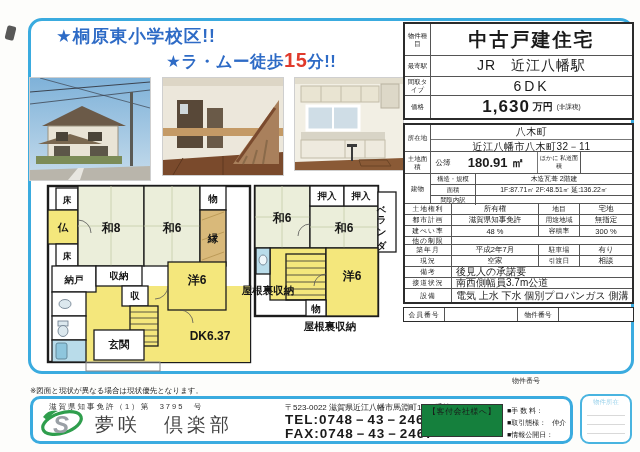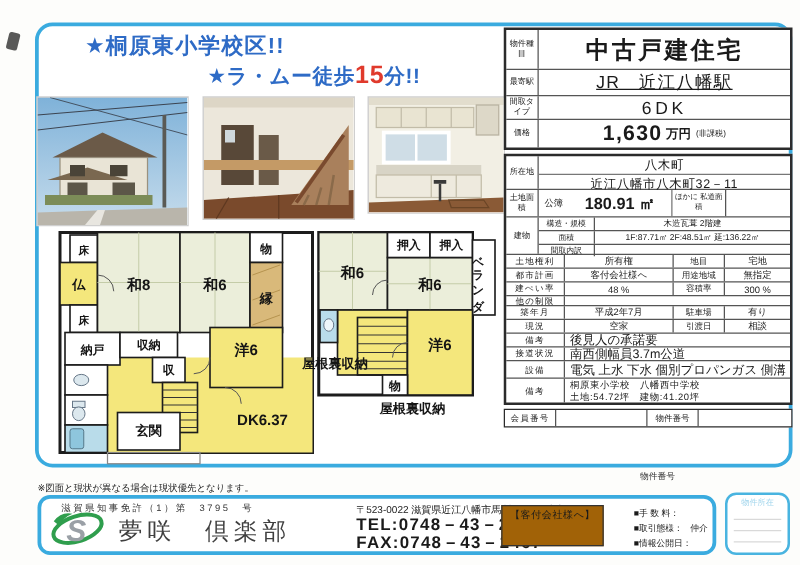--- a/index.html
+++ b/index.html
@@ -4,39 +4,39 @@
 <style>
   html,body{margin:0;padding:0;background:#e9e9e9;}
   .page{position:relative;width:640px;height:452px;background:#fdfdfb;overflow:hidden;
         font-family:"Liberation Sans","DejaVu Sans",sans-serif;color:#1a1a1a;}
   
   .main-box{position:absolute;left:28px;top:18px;width:600px;height:350px;
             border:3px solid #3aabdf;border-radius:14px;background:#ffffff;}
   .smudge{position:absolute;left:6px;top:26px;width:9px;height:14px;background:#2f2f2f;
           border-radius:2px;transform:rotate(14deg);opacity:.8;}
   
-  .hl1{position:absolute;left:68px;top:24px;font-size:17.5px;font-weight:bold;
+  .hl1{position:absolute;left:56px;top:24px;font-size:17.5px;font-weight:bold;
        color:#2e6bc6;letter-spacing:1px;}
   .hl2{position:absolute;left:166px;top:49px;font-size:16.5px;font-weight:bold;
        color:#2e6bc6;letter-spacing:.5px;}
   .hl2 .num{color:#e03a2c;font-size:20px;}
   
   .photo{position:absolute;box-shadow:0 0 0 1px #cfcfcf;}
   
   .ptable{position:absolute;left:403px;top:22px;width:231px;}
   .sec{border:2px solid #2b2b2b;background:#fff;box-sizing:border-box;}
   .gap{height:3px;}
   .trow{display:flex;align-items:stretch;border-top:1px solid #555;box-sizing:border-box;}
   .trow.nt{border-top:0;}
   .lcell{flex:0 0 26px;border-right:1px solid #555;display:flex;align-items:center;
          justify-content:center;text-align:center;font-size:6.5px;line-height:1.2;
          padding:1px;box-sizing:border-box;color:#222;}
   .vcell{flex:1;display:flex;align-items:center;justify-content:center;text-align:center;}
   .big1{font-size:19px;font-weight:bold;letter-spacing:2px;}
-  .big2{font-size:14px;letter-spacing:1px;text-decoration:underline;}
+  .big2{font-size:14px;letter-spacing:1px;}
   .big3{font-size:14px;letter-spacing:3px;}
   .price-num{font-size:17px;font-weight:bold;letter-spacing:1px;text-align:right;}
   .price-unit{font-size:10px;font-weight:bold;margin-left:3px;}
   .price-note{font-size:6.5px;margin-left:4px;}
   .stack{flex:1;display:flex;flex-direction:column;}
   .sline{flex:1;display:flex;align-items:center;justify-content:center;font-size:10px;
          border-top:1px solid #777;letter-spacing:.5px;}
   .sline.nt{border-top:0;text-align:right;}
   .l4{flex:0 0 46px;border-right:1px solid #555;display:flex;align-items:center;
       justify-content:center;font-size:6.8px;letter-spacing:1px;}
@@ -63,22 +63,22 @@
   .bn-note{position:absolute;left:512px;top:376px;font-size:7px;color:#333;}
   
   .box1{position:absolute;left:30px;top:396px;width:537px;height:42px;
         border:3px solid #3aabdf;border-radius:10px;background:#fff;}
   .license{position:absolute;left:16px;top:3px;font-size:7.5px;letter-spacing:2px;color:#333;}
   .company{position:absolute;left:62px;top:13px;font-size:19px;color:#3f3f3f;letter-spacing:4px;}
   .logo{position:absolute;left:6px;top:9px;}
   .addr{position:absolute;left:252px;top:3px;font-size:8px;color:#222;}
   .tel{position:absolute;left:252px;top:12px;font-size:13.5px;font-weight:600;letter-spacing:1px;}
   .fax{position:absolute;left:252px;top:26px;font-size:13.5px;font-weight:600;letter-spacing:1px;}
-  .agent-box{position:absolute;left:368px;top:5px;width:80px;height:31px;
-             border:1.5px solid #333;background:#a16207;}
+  .agent-box{position:absolute;left:388px;top:5px;width:80px;height:31px;
+             border:1.5px solid #333;background:#15803d;}
   .agent-title{font-size:8px;text-align:center;margin-top:1px;letter-spacing:.5px;}
   .fee1{position:absolute;left:474px;top:7px;font-size:7px;}
   .fee2{position:absolute;left:474px;top:19px;font-size:7px;}
   .fee3{position:absolute;left:474px;top:31px;font-size:7px;}
   .box2{position:absolute;left:580px;top:394px;width:48px;height:46px;
         border:2.5px solid #49b4e0;border-radius:9px;background:#fff;}
   .box2-label{font-size:6.5px;color:#9fd4ec;text-align:center;margin-top:2px;}
   .box2 .line{height:0;border-bottom:1px solid #d9d9d9;margin:8px 5px 0 5px;}
   
   .fplan{position:absolute;left:30px;top:154px;}
@@ -322,21 +322,21 @@
         </div>
       </div>
       <div class="trow" style="height:11px">
         <div class="l4">土地権利</div>
         <div class="v4a">所有権</div>
         <div class="l4b">地目</div>
         <div class="v4b">宅地</div>
       </div>
       <div class="trow" style="height:11px">
         <div class="l4">都市計画</div>
-        <div class="v4a">客付会社様へ</div>
+        <div class="v4a">滋賀県知事免許</div>
         <div class="l4b">用途地域</div>
         <div class="v4b">無指定</div>
       </div>
       <div class="trow" style="height:11px">
         <div class="l4">建ぺい率</div>
         <div class="v4a">48 %</div>
         <div class="l4b">容積率</div>
         <div class="v4b">300 %</div>
       </div>
       <div class="trow" style="height:8px">
@@ -359,27 +359,20 @@
         <div class="l4">備考</div>
         <div class="v4b vleft">後見人の承諾要</div>
       </div>
       <div class="trow" style="height:11px">
         <div class="l4">接道状況</div>
         <div class="v4b vleft">南西側幅員3.7m公道</div>
       </div>
       <div class="trow" style="height:14px">
         <div class="l4">設備</div>
         <div class="v4b vleft">電気 上水 下水 個別プロパンガス 側溝</div>
-      </div>
-      <div class="trow" style="height:20px">
-        <div class="l4">備考</div>
-        <div class="stack">
-          <div class="sline nt" style="font-size:7.5px;justify-content:flex-start;padding-left:4px;border-top:0">桐原東小学校　八幡西中学校</div>
-          <div class="sline" style="font-size:7.5px;justify-content:flex-start;padding-left:4px;border-top:0">土地:54.72坪　建物:41.20坪</div>
-        </div>
       </div>
     </div>
     <div class="gap"></div>
     <div class="sec" style="border-width:1.5px">
       <div class="trow nt" style="height:13px">
         <div class="l4" style="flex:0 0 40px">会員番号</div>
         <div class="v4a" style="flex:0 0 72px"></div>
         <div class="l4b" style="flex:0 0 40px">物件番号</div>
         <div class="v4b"></div>
       </div>

